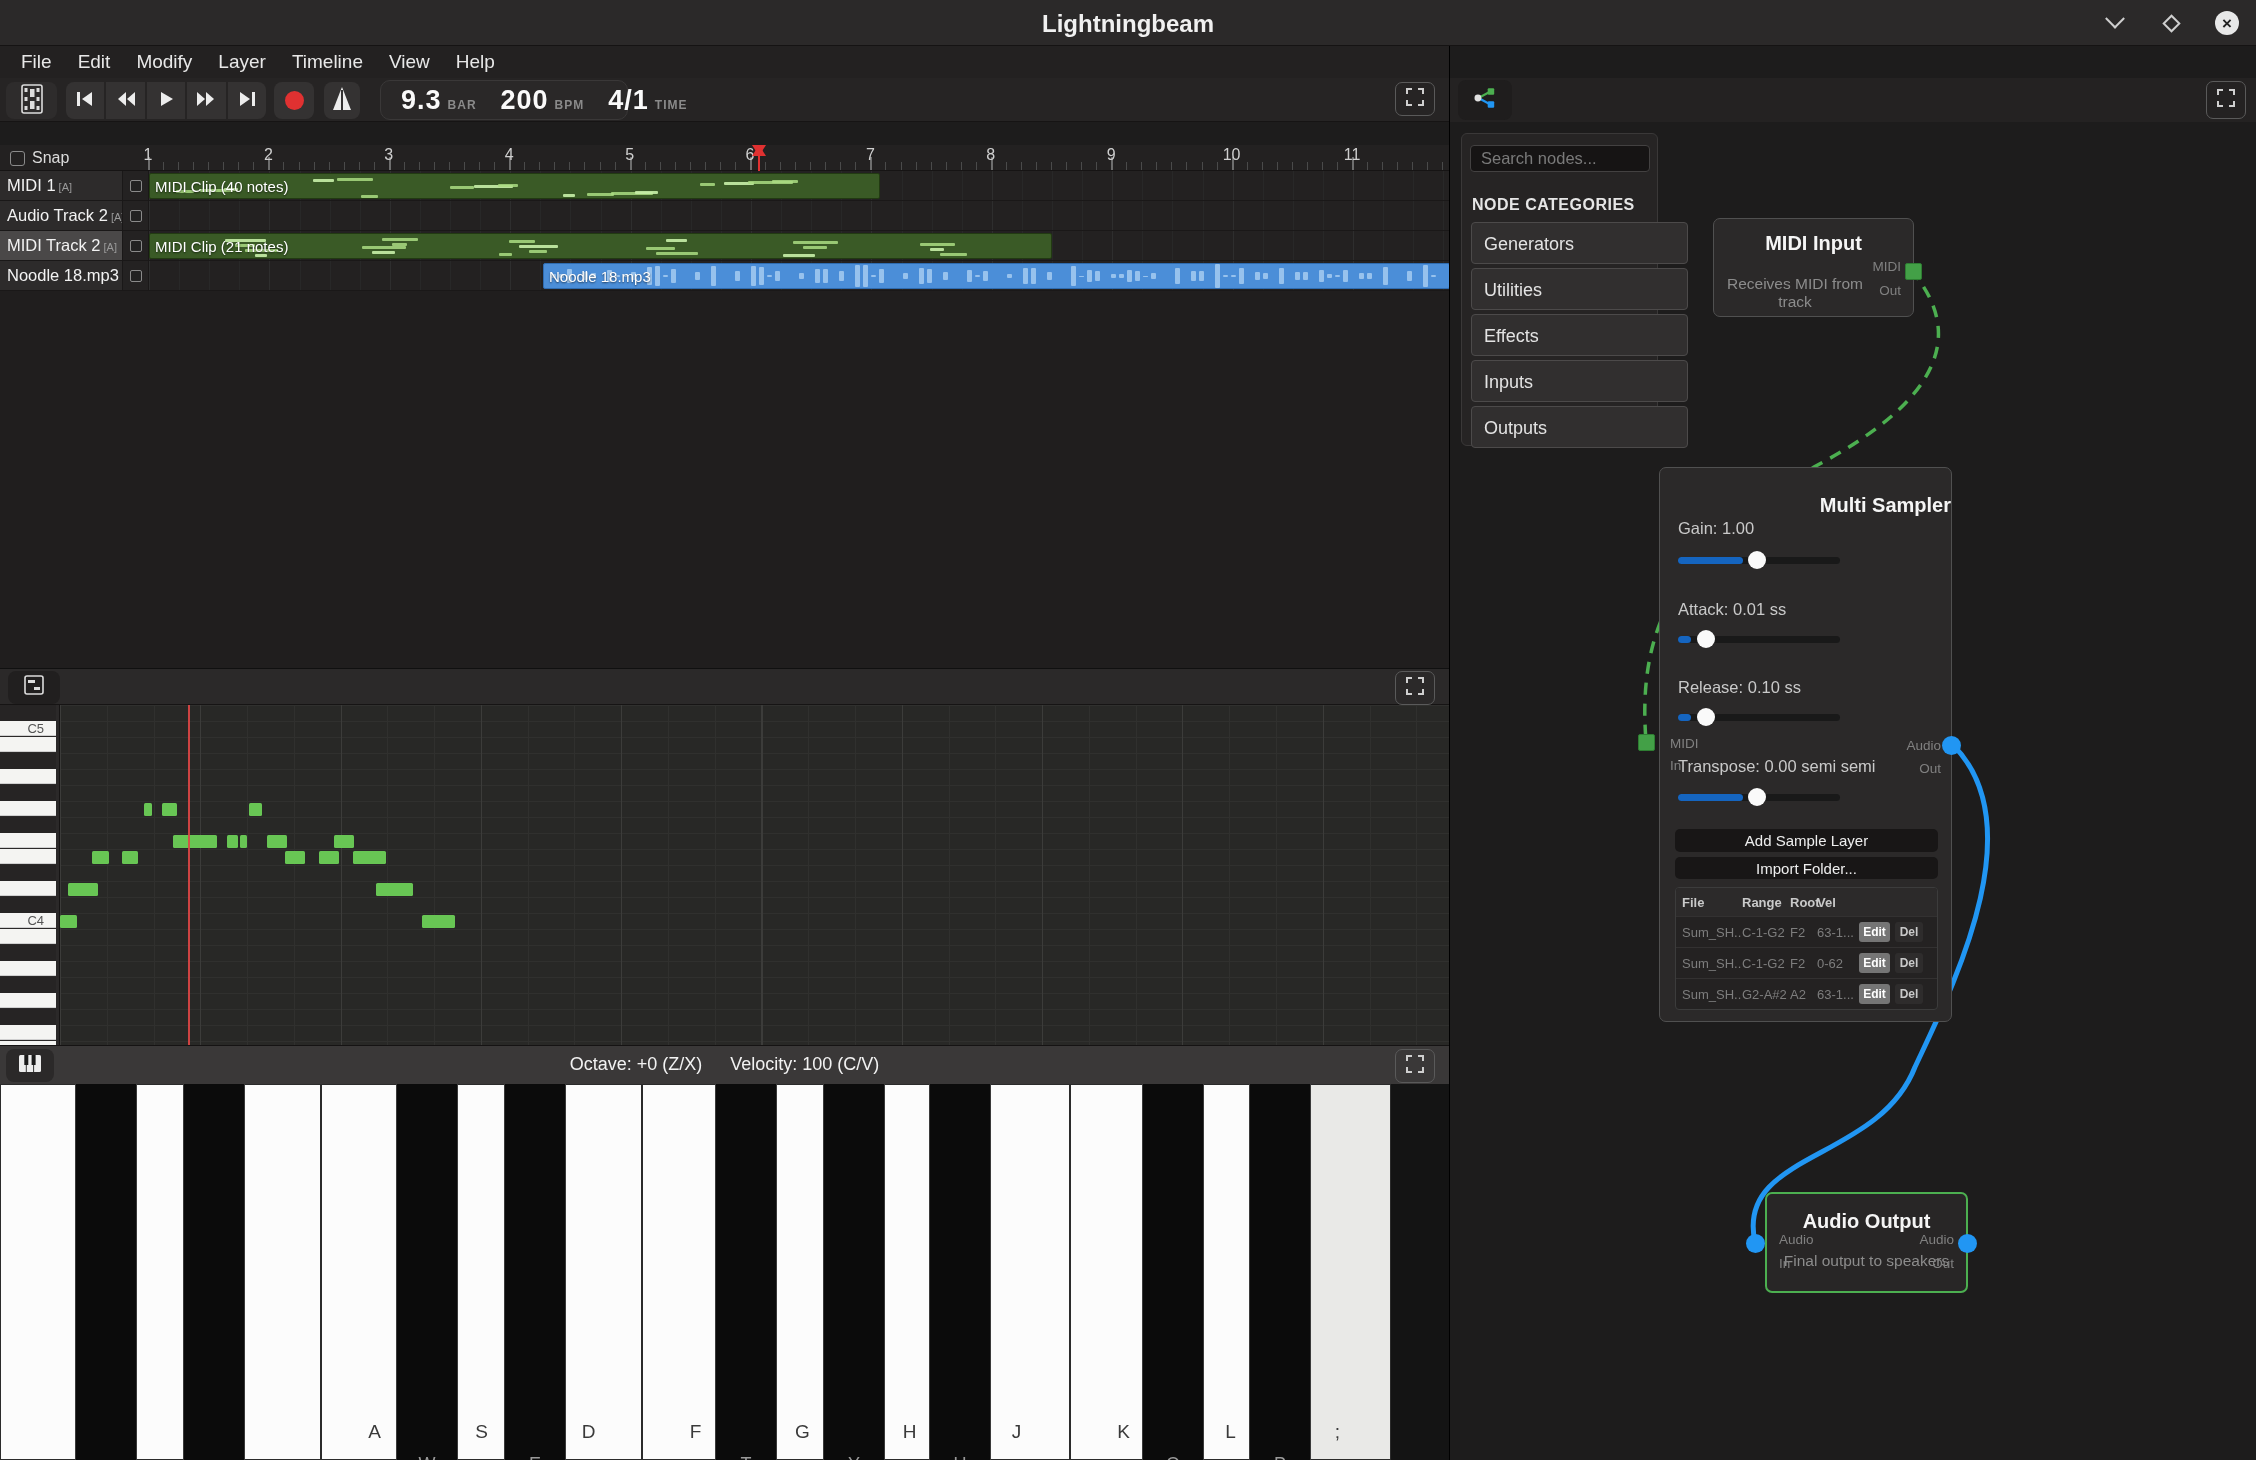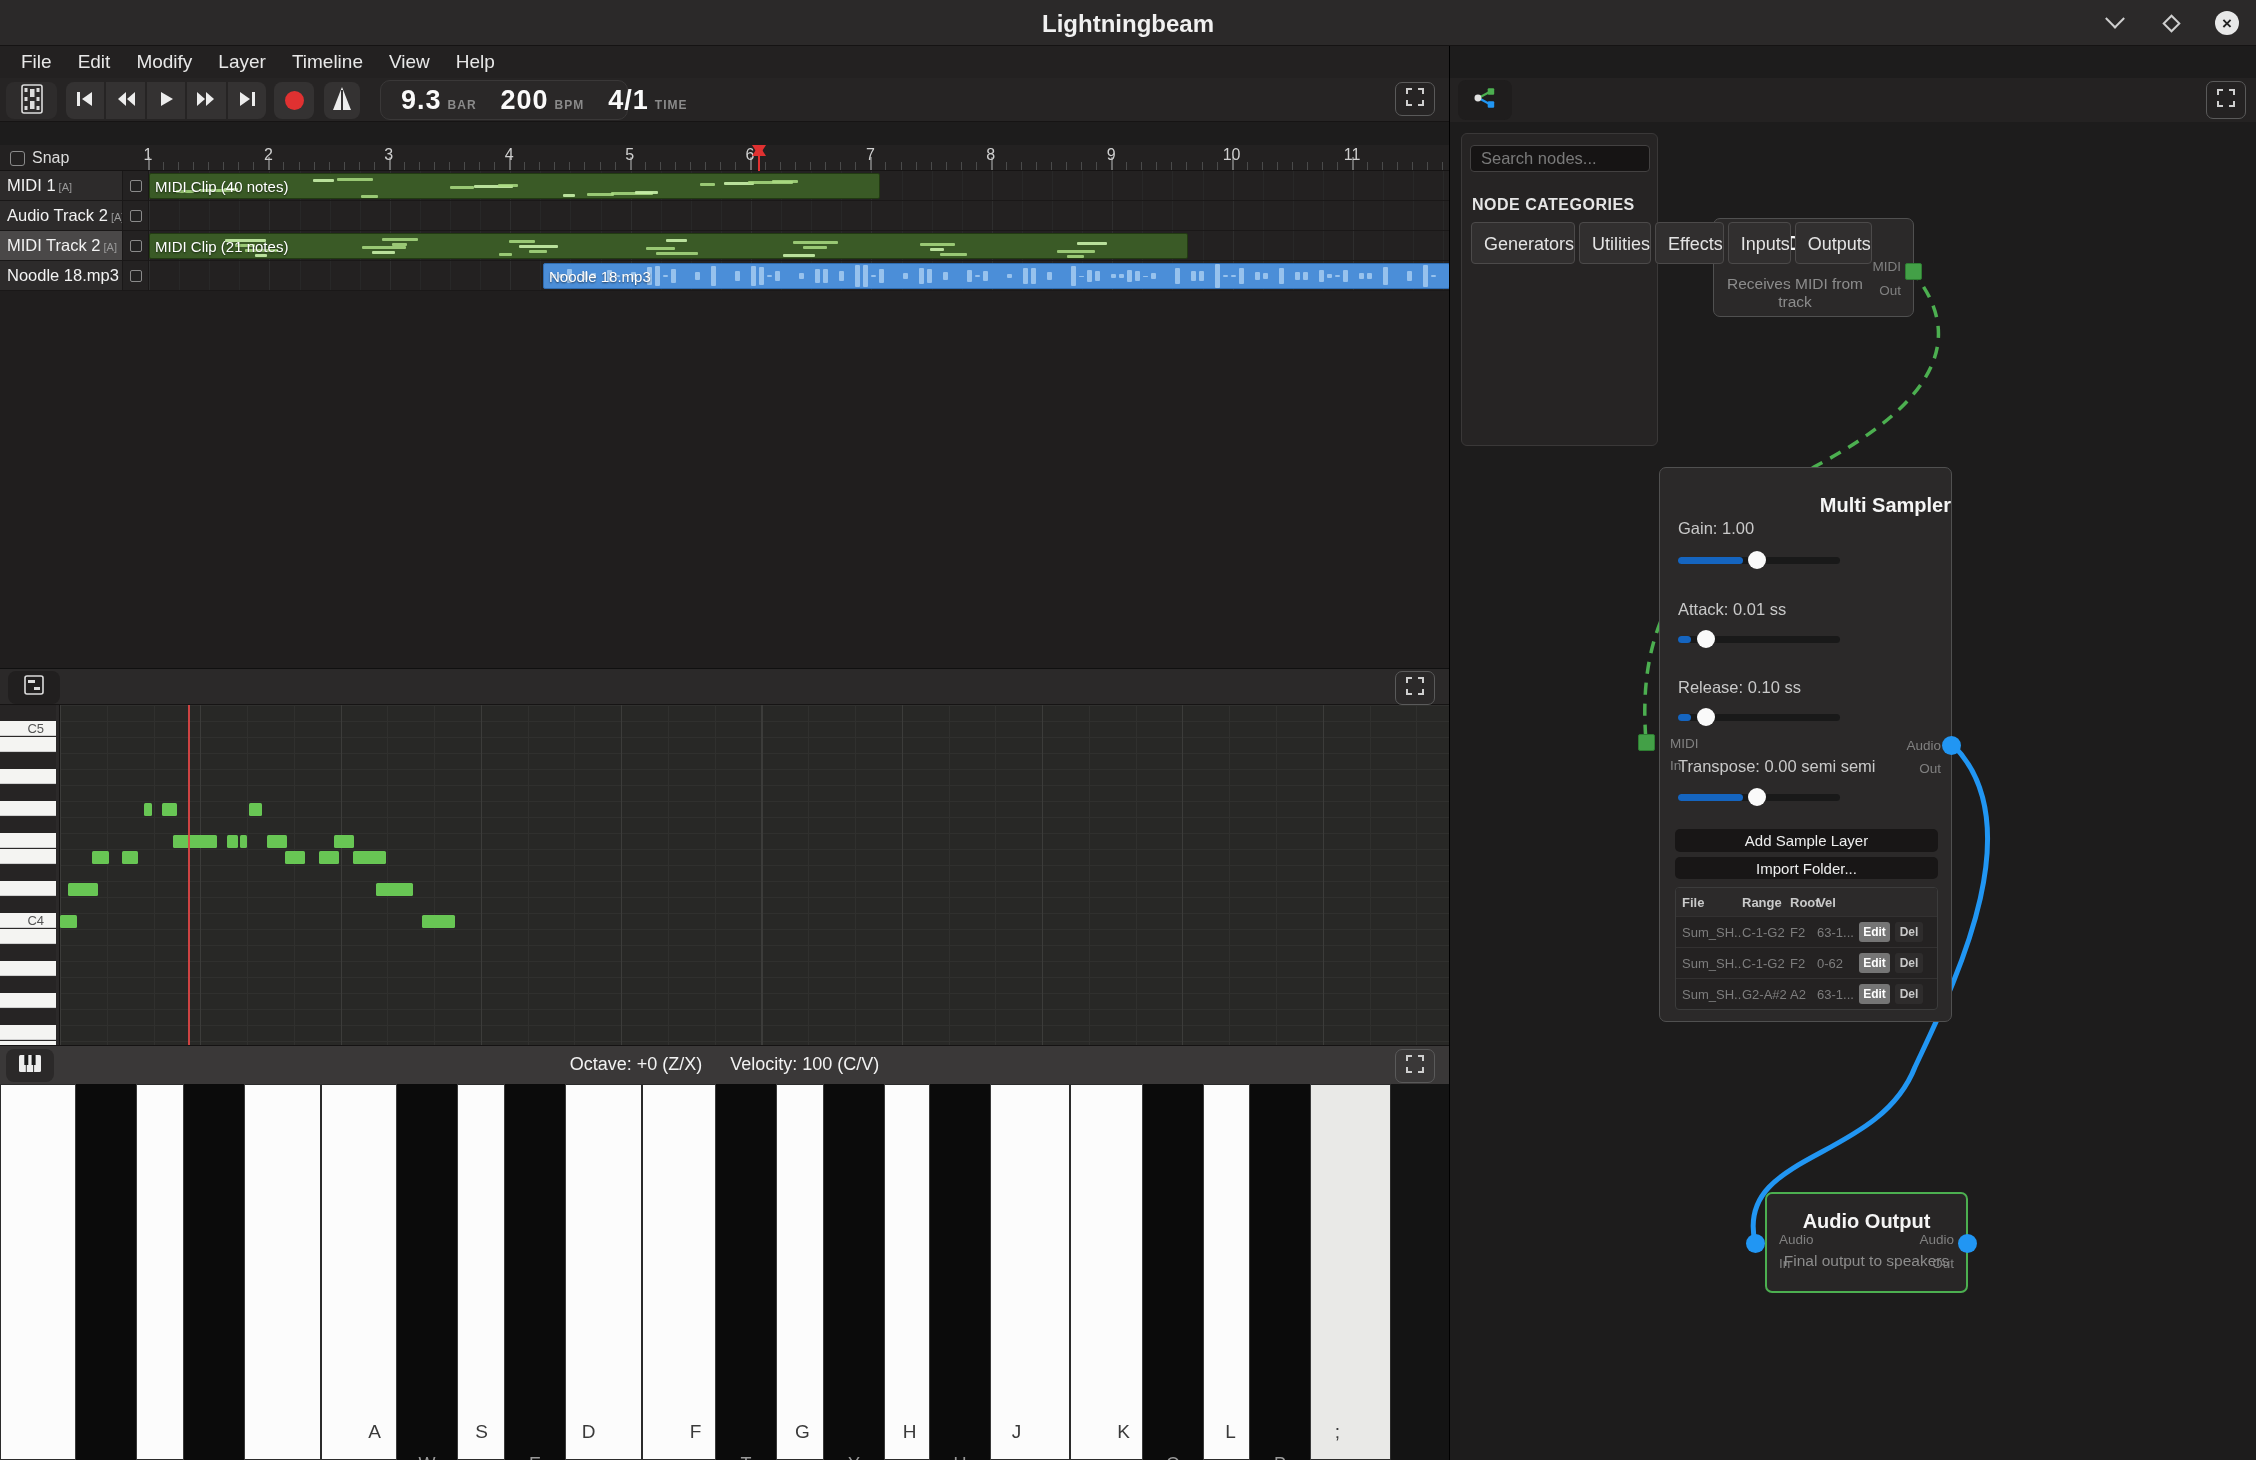--- a/index.html
+++ b/index.html
@@ -127,21 +127,21 @@
   .r-canvas { position:relative; flex:1; background:#1d1c1c; overflow:hidden; }
   .r-canvas svg.wires { position:absolute; left:0; top:0; z-index:1; }
 
   .palette { position:absolute; left:11px; top:11px; width:197px; height:313px; background:#262424;
     border:1px solid #3a3838; border-radius:6px; z-index:3; }
   .searchbox { position:absolute; left:8px; top:11px; width:180px; height:27px; background:#161414;
     border:1px solid #434141; border-radius:4px; color:#bbb; font-size:16.5px; padding:0 10px;
     font-family:"Liberation Sans", sans-serif; }
   .searchbox::placeholder { color:#7a7a7a; }
   .cats-title { position:absolute; left:10px; top:62px; font-size:16px; font-weight:bold; color:#e6e6e6; letter-spacing:.5px; }
-  .catslist { position:absolute; left:9px; top:88px; width:217px; display:flex; flex-direction:row; gap:4px; }
+  .catslist { position:absolute; left:9px; top:88px; width:217px; display:flex; flex-direction:column; gap:4px; }
   .catbtn { height:42px; line-height:42px; padding-left:12px; background:#312f2f; border:1px solid #4c4a4a;
     border-radius:4px; color:#e3e3e3; font-size:18px; }
 
   .gnode { position:absolute; background:#2b2929; border:1px solid #505050; border-radius:7px; z-index:2; }
   .gnode .ntitle { position:absolute; left:0; right:0; text-align:center; font-size:20px; font-weight:bold; color:#f5f5f5; }
   .gnode .nsub { position:absolute; font-size:15.5px; color:#8c8c8c; }
   .plabel-s { position:absolute; font-size:13.5px; color:#808080; }
   .port { position:absolute; z-index:4; }
   .port.sq { width:17px; height:17px; background:#43a047; border:1px solid #2e7d32; border-radius:2px; }
   .port.ci { width:19px; height:19px; background:#2196f3; border-radius:50%; }
@@ -347,21 +347,21 @@
           <div class="tlane"></div>
         </div>
         <div class="trow">
           <div class="thead sel">
             <span class="tname">MIDI Track 2<span class="ttag">[A]</span></span>
           </div>
           <div class="tcheckcell">
             <div class="tcheck"></div>
           </div>
           <div class="tlane">
-            <div class="clip midi" style="left: 0px; width: 1039px;">
+            <div class="clip midi" style="left: 0px; width: 903px;">
               <i class="mdash" style="left: 105px; top: 20px; width: 12px; background: rgba(200, 238, 168, 0.9);"></i>
               <i class="mdash" style="left: 242px; top: 9px; width: 15px;"></i>
               <i class="mdash" style="left: 379px; top: 16px; width: 18px;"></i>
               <i class="mdash" style="left: 516px; top: 5px; width: 21px; background: rgba(200, 238, 168, 0.9);"></i>
               <i class="mdash" style="left: 653px; top: 12px; width: 24px;"></i>
               <i class="mdash" style="left: 790px; top: 19px; width: 27px;"></i>
               <i class="mdash" style="left: 927px; top: 8px; width: 30px; background: rgba(200, 238, 168, 0.9);"></i>
               <i class="mdash" style="left: 95px; top: 15px; width: 33px;"></i>
               <i class="mdash" style="left: 232px; top: 4px; width: 36px;"></i>
               <i class="mdash" style="left: 369px; top: 11px; width: 39px; background: rgba(200, 238, 168, 0.9);"></i>

